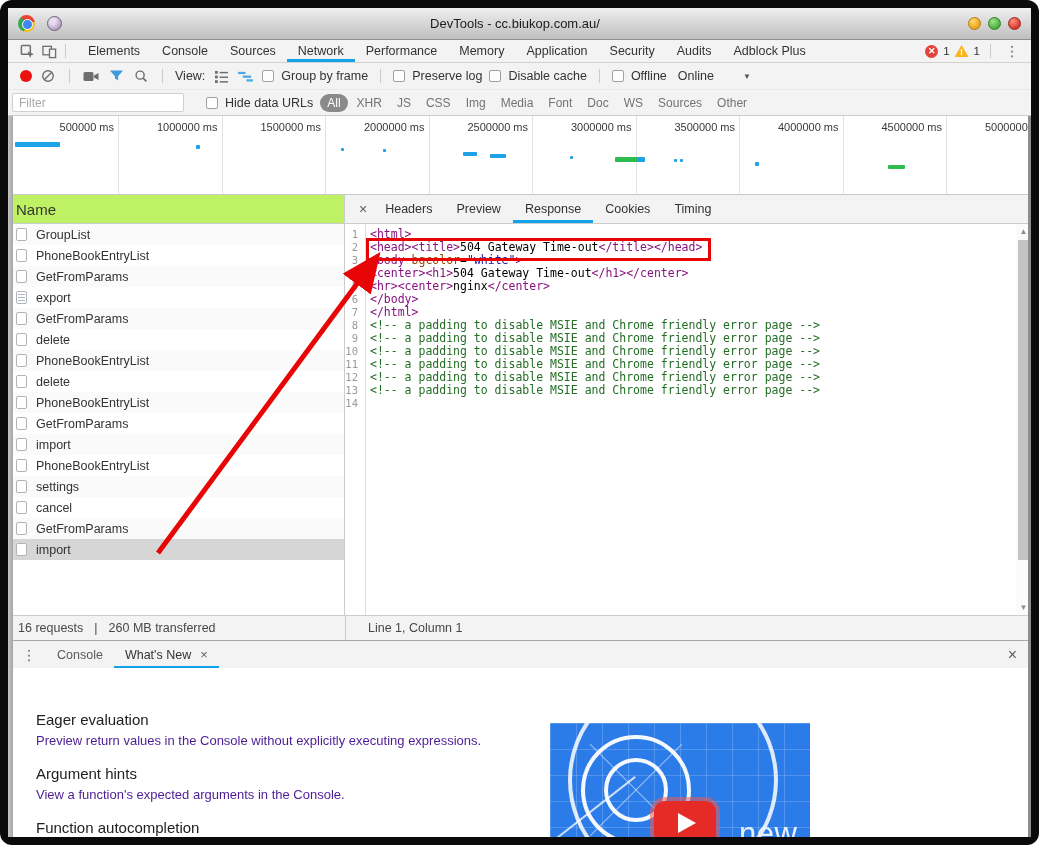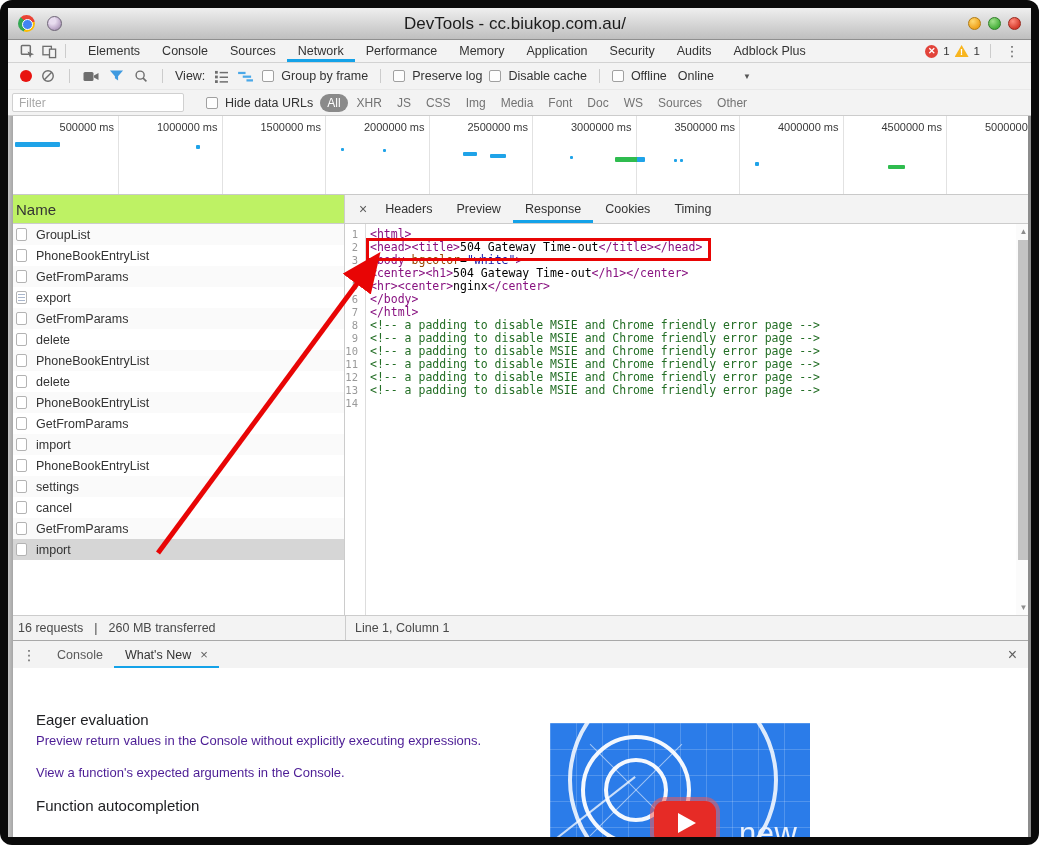--- a/index.html
+++ b/index.html
@@ -13,21 +13,21 @@
     background:linear-gradient(180deg,#efefef 0%,#d9d9d9 45%,#bfbfbf 100%);
     border-bottom:1px solid #8f8f8f;display:flex;align-items:center;padding:0 10px;}
   .chrome-ic{width:17px;height:17px;border-radius:50%;margin-right:12px;
     background:conic-gradient(from -40deg,#ea4335 0 33%,#fbbc05 33% 66%,#34a853 66% 100%);
     position:relative;flex:none;}
   .chrome-ic::after{content:"";position:absolute;left:4px;top:4px;width:9px;height:9px;border-radius:50%;
     background:#4285f4;border:1.5px solid #fff;}
   .app-ic{width:15px;height:15px;border-radius:50%;flex:none;
     background:radial-gradient(circle at 35% 30%,#e8dcef 0 25%,#c2aecd 60%,#8f7e9c 100%);
     border:1px solid #6e6477;}
-  .title{flex:1;text-align:center;font-size:17px;color:#1c1c1c;}
+  .title{flex:1;text-align:center;font-size:13px;color:#1c1c1c;}
   .winbtns{display:flex;gap:7px;flex:none;}
   .wb{width:13px;height:13px;border-radius:50%;display:inline-block;}
   .wb-min{background:radial-gradient(circle at 35% 30%,#ffd970,#efa21c 70%);border:1px solid #b07a12;}
   .wb-max{background:radial-gradient(circle at 35% 30%,#9fe08b,#49b13d 70%);border:1px solid #2f7d28;}
   .wb-close{background:radial-gradient(circle at 35% 30%,#ff8d7e,#d63a2c 70%);border:1px solid #97271d;}
 
   
   #tabbar{position:absolute;left:0;top:32px;width:100%;height:23px;background:#f3f3f3;
     border-bottom:1px solid #d2d2d2;display:flex;align-items:center;padding-left:8px;}
   .tbicon{width:22px;height:18px;display:flex;align-items:center;justify-content:center;flex:none;}
@@ -96,21 +96,21 @@
 
   
   #vscroll{position:absolute;right:0;top:0;bottom:0;width:15px;background:#fbfbfb;}
   .sarrow{position:absolute;left:0;width:100%;text-align:center;font-size:8px;color:#8d8d8d;}
   #sthumb{position:absolute;left:2px;width:10px;top:16px;height:320px;background:#c3c3c3;}
 
   
   #netstatus{position:absolute;left:0;top:607px;width:100%;height:25px;background:#f3f3f3;
     border-top:1px solid #ccc;display:flex;font-size:12.5px;color:#484848;}
   #ns-left{width:337px;display:flex;align-items:center;padding-left:10px;gap:11px;}
-  #ns-right{flex:1;display:flex;align-items:center;padding-left:9px;border-left:1px solid #ccc;}
+  #ns-right{flex:1;display:flex;align-items:center;padding-left:22px;border-left:1px solid #ccc;}
 
   
   #drawertabs{position:absolute;left:0;top:632px;width:100%;height:28px;background:#f3f3f3;
     border-top:1px solid #a8a8a8;display:flex;align-items:center;padding-left:10px;}
   .dwtab{padding:0 11px;height:100%;display:flex;align-items:center;gap:9px;font-size:12.5px;color:#5a5a5a;}
   .dwtab.active{color:#333;box-shadow:inset 0 -2px 0 #14a2e8;}
   .tab-x{font-size:13px;color:#5f5f5f;}
   #drawer-close{margin-left:auto;padding-right:14px;font-size:16px;color:#5f5f5f;}
   #highlights{position:absolute;left:0;top:700px;width:100%;height:25px;background:#f3f3f3;
     border-bottom:1px solid #e0e0e0;display:flex;align-items:center;padding-left:20px;font-size:12.5px;color:#333;}
@@ -438,20 +438,21 @@
     <span id="drawer-close">×</span>
   </div>
   <div id="highlights">Highlights from the Chrome 68 update</div>
   <div id="whatsnew">
     <div id="sections">
           <div class="sec">
             <h3 class="sec-t">Eager evaluation</h3>
             <p class="sec-d">Preview return values in the Console without explicitly executing expressions.</p>
           </div>
           <div class="sec">
+            <h3 class="sec-t">Argument hints</h3>
             <p class="sec-d">View a function's expected arguments in the Console.</p>
           </div>
           <div class="sec">
             <h3 class="sec-t">Function autocompletion</h3>
           </div>
         </div>
     <div id="video">
       <div class="grid"></div>
       <div class="ring r0"></div>
       <div class="spoke sp45"></div>

